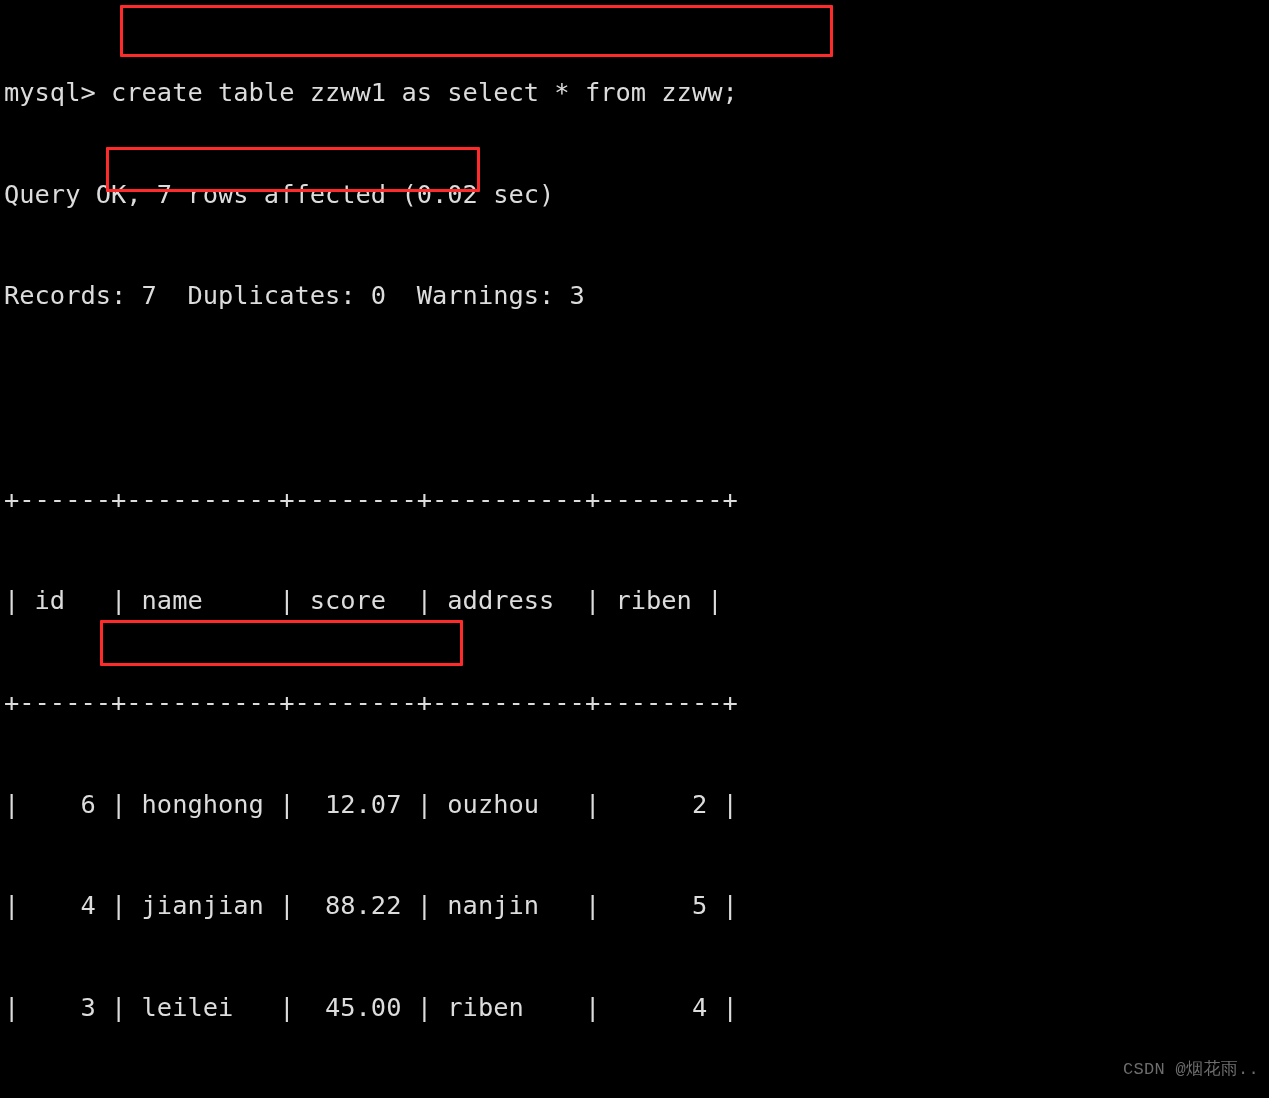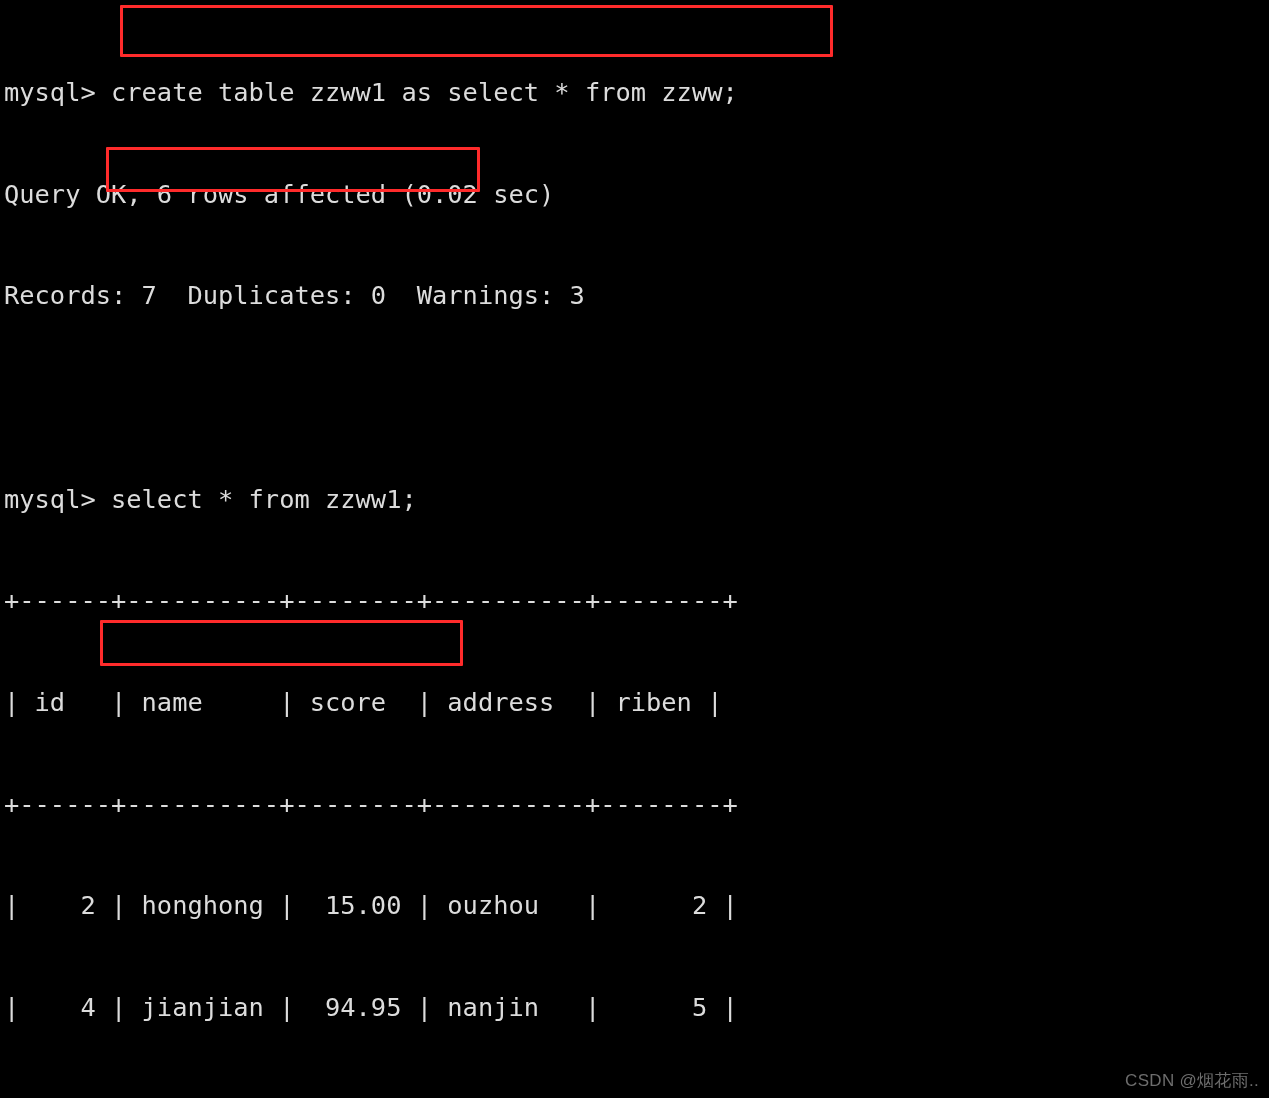--- a/index.html
+++ b/index.html
@@ -49,44 +49,43 @@
     pointer-events: none;
     border-radius: 1px;
   }
   #box-create   { left: 120px; top: 5px;   width: 713px; height: 52px; }
   #box-select1  { left: 106px; top: 147px; width: 374px; height: 45px; }
   #box-select2  { left: 100px; top: 620px; width: 363px; height: 46px; }
 
   .watermark {
     position: absolute;
     right: 10px;
-    bottom: 6px;
-    font-family: Liberation Sans, sans-serif;
+    bottom: 18px;
+    font-family: Liberation Mono, monospace;
     font-size: 17px;
     color: #6d6d6d;
     white-space: nowrap;
     letter-spacing: 0.3px;
   }
 </style>
 </head>
 <body>
 
 <div id="terminal">
 
   <div class="term-body">
     <div class="line">mysql&gt; create table zzww1 as select * from zzww;</div>
-    <div class="line">Query OK, 6 rows affected (0.02 sec)</div>
+    <div class="line">Query OK, 7 rows affected (0.02 sec)</div>
     <div class="line">Records: 7  Duplicates: 0  Warnings: 3</div>
     <div class="line blank"> </div>
-    <div class="line">mysql&gt; select * from zzww1;</div>
     <div class="line">+------+----------+--------+----------+--------+</div>
     <div class="line">| id   | name     | score  | address  | riben |</div>
     <div class="line">+------+----------+--------+----------+--------+</div>
-    <div class="line">|    2 | honghong |  15.00 | ouzhou   |      2 |</div>
-    <div class="line">|    4 | jianjian |  94.95 | nanjin   |      5 |</div>
+    <div class="line">|    6 | honghong |  12.07 | ouzhou   |      2 |</div>
+    <div class="line">|    4 | jianjian |  88.22 | nanjin   |      5 |</div>
     <div class="line">|    3 | leilei   |  45.00 | riben    |      4 |</div>
     
     
     
     
     
     
     
     
     

